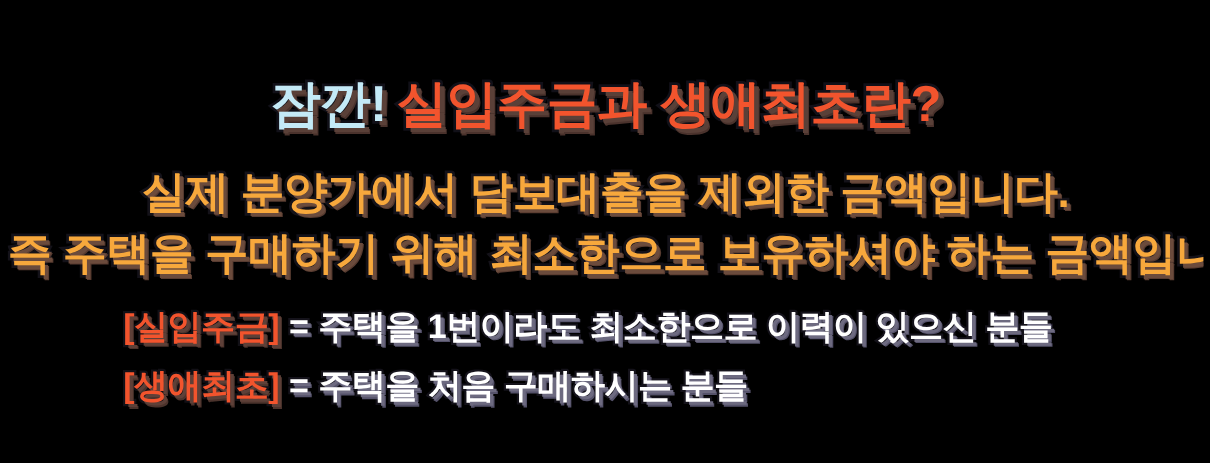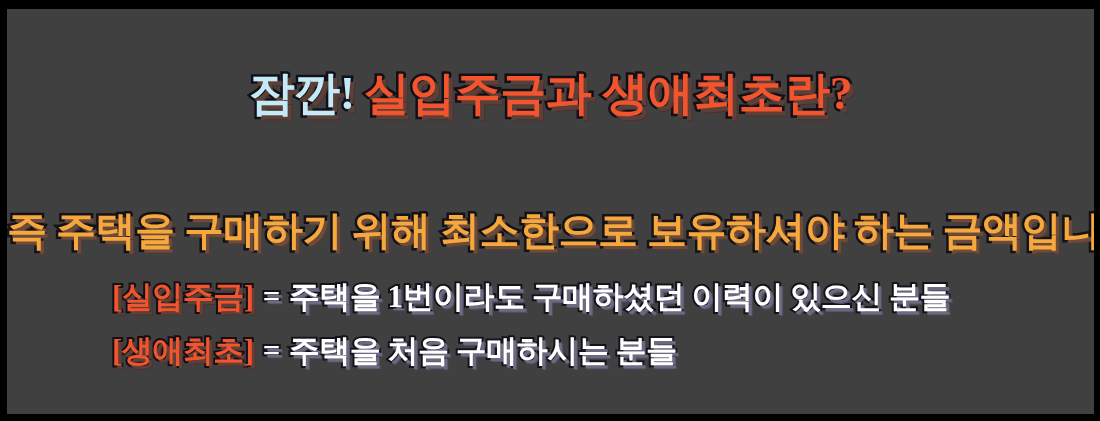--- a/index.html
+++ b/index.html
@@ -7,27 +7,27 @@
     margin: 0;
     padding: 0;
     background: #ffffff;
   }
 
   #infographic-card {
     position: relative;
     width: 1100px;
     height: 421px;
     box-sizing: border-box;
-    background: #404040;
+    background: #000000;
     border-top: 9px solid #000000;
     border-bottom: 7px solid #000000;
     border-left: 7px solid #000000;
     border-right: 6px solid #000000;
     overflow: hidden;
-    font-family: Liberation Serif, serif;
+    font-family: Liberation Sans, sans-serif;
     -webkit-font-smoothing: none;
   }
 
   .content-stack {
     position: absolute;
     left: 0;
     right: 0;
     top: 0;
     bottom: 0;
   }
@@ -133,25 +133,26 @@
 </head>
 <body>
 
 <div id="infographic-card">
   <div class="content-stack">
 
     <div class="line centered" id="title-line">
       <span class="seg t-cyan">잠깐!</span><span class="gap-sm"></span><span class="seg t-red">실입주금과 생애최초란?</span>
     </div>
 
+    <div class="line centered t-orange" id="body-line-1">실제 분양가에서 담보대출을 제외한 금액입니다.</div>
 
     <div class="line centered t-orange" id="body-line-2">즉 주택을 구매하기 위해 최소한으로 보유하셔야 하는 금액입니다.</div>
 
     <div class="line left-indent" id="def-line-1">
-      <span class="seg t-tag">[실입주금]</span><span class="gap-sm"></span><span class="seg t-white">=</span><span class="gap-sm"></span><span class="seg t-white">주택을 1번이라도 구매하셨던 이력이 있으신 분들</span>
+      <span class="seg t-tag">[실입주금]</span><span class="gap-sm"></span><span class="seg t-white">=</span><span class="gap-sm"></span><span class="seg t-white">주택을 1번이라도 최소한으로 이력이 있으신 분들</span>
     </div>
 
     <div class="line left-indent" id="def-line-2">
       <span class="seg t-tag">[생애최초]</span><span class="gap-sm"></span><span class="seg t-white">=</span><span class="gap-sm"></span><span class="seg t-white">주택을 처음 구매하시는 분들</span>
     </div>
 
   </div>
 </div>
 
 </body></html>

